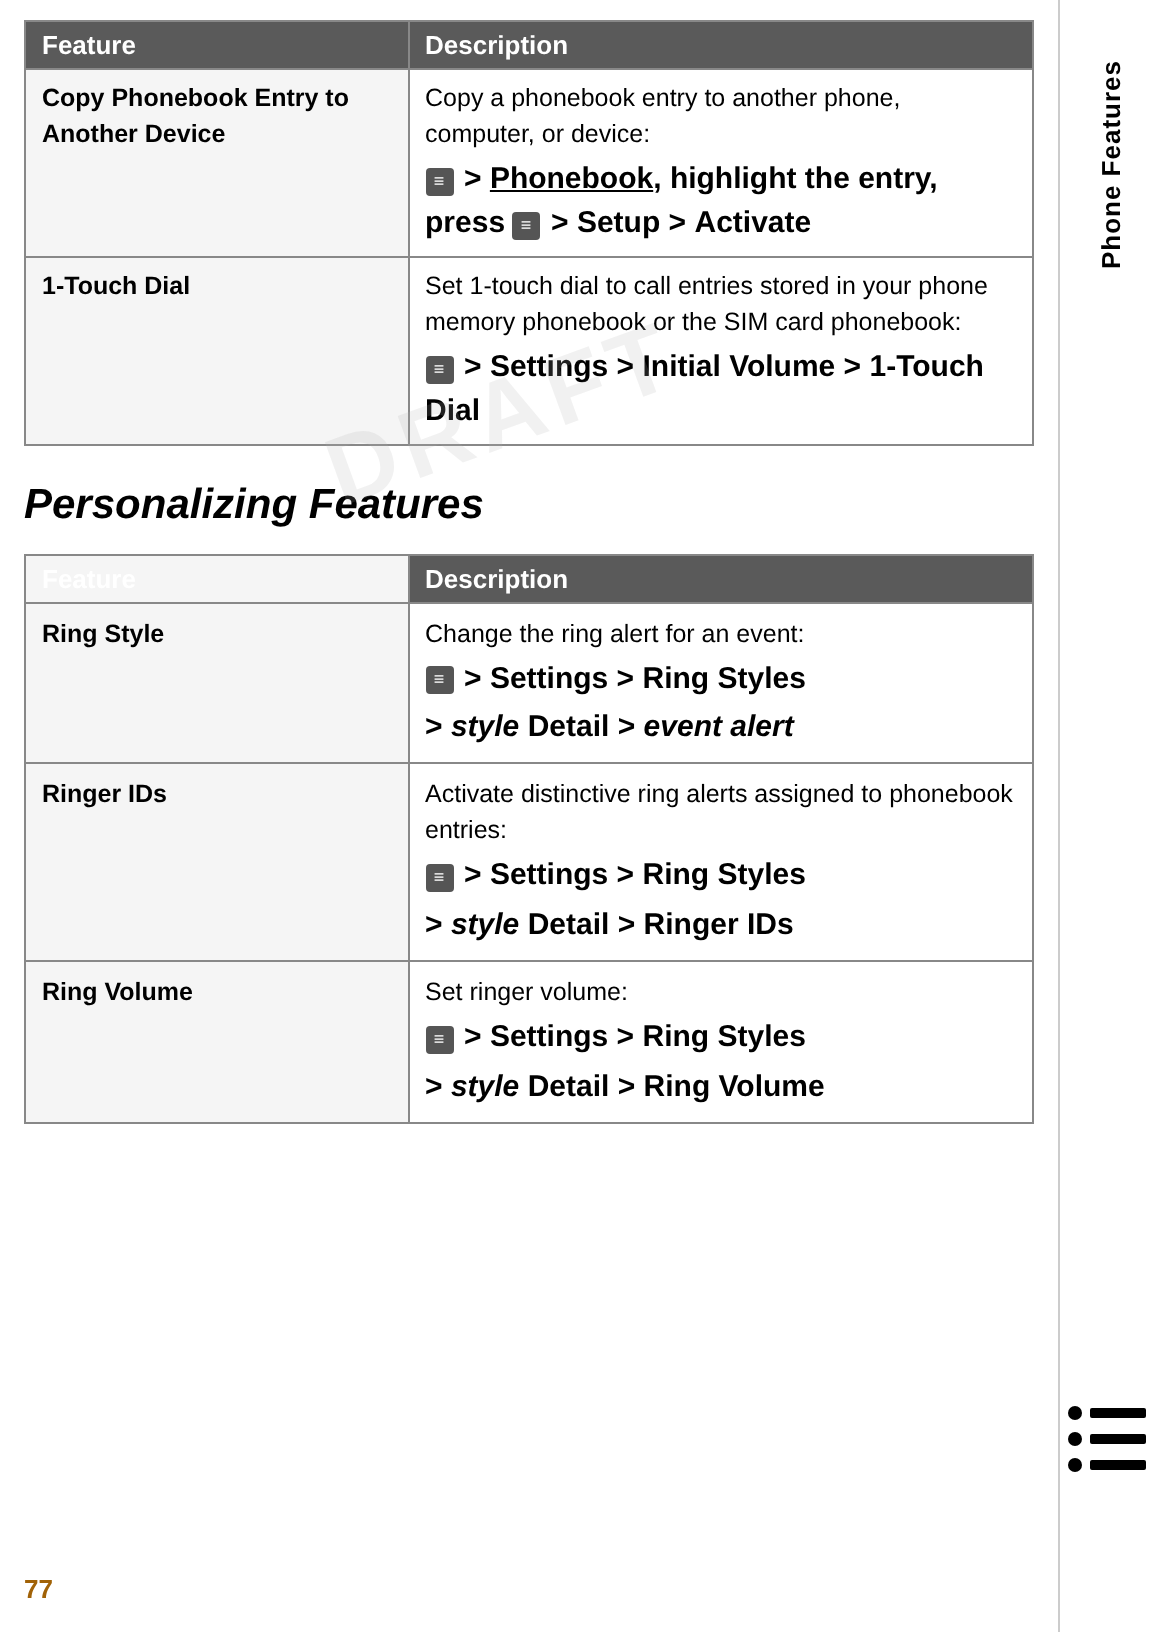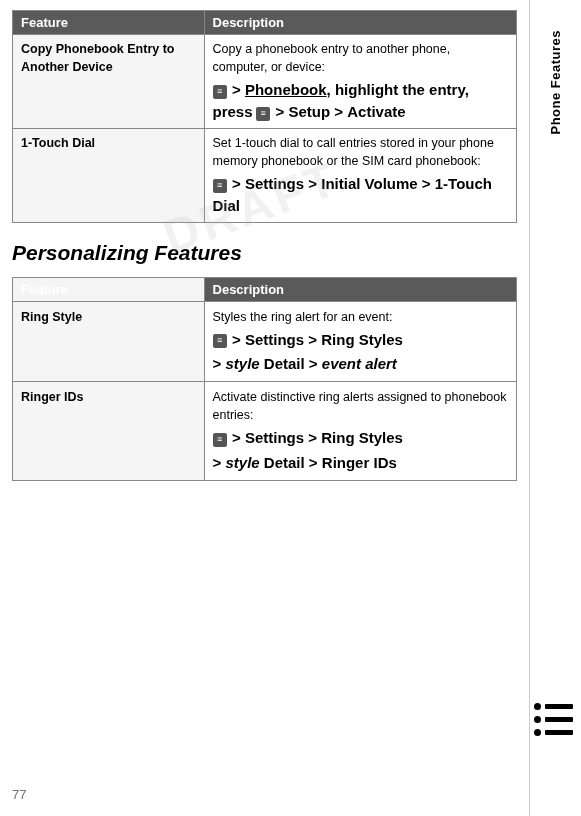--- a/index.html
+++ b/index.html
@@ -191,22 +191,22 @@
     .features-table .desc-col {
       width: 62%;
     }
 
     
     .page-number {
       position: absolute;
       bottom: 10px;
       left: 12px;
       font-size: 13px;
-      font-weight: normal;
-      color: #737373;
+      font-weight: bold;
+      color: #a16207;
     }
 
     
     .draft-mark {
       position: absolute;
       top: 180px;
       left: 160px;
       font-size: 48px;
       color: rgba(180,180,180,0.18);
       font-weight: bold;
@@ -269,21 +269,21 @@
         <tr>
           <th class="feature-col">Feature</th>
           <th class="desc-col">Description</th>
         </tr>
       </thead>
       <tbody>
 
         <tr>
           <td class="feature-col">Ring Style</td>
           <td class="desc-col">
-            <span>Styles the ring alert for an event:</span>
+            <span>Change the ring alert for an event:</span>
             <span class="menu-line">
               <span class="menu-icon"></span>
               <span class="menu-bold">&gt; <b>Settings</b> &gt; <b>Ring Styles</b></span>
             </span>
             <span class="menu-line">
               <span class="menu-bold">&gt; <i>style</i> <b>Detail</b> &gt; <i>event alert</i></span>
             </span>
           </td>
         </tr>
 
@@ -294,20 +294,33 @@
             <span class="menu-line">
               <span class="menu-icon"></span>
               <span class="menu-bold">&gt; <b>Settings</b> &gt; <b>Ring Styles</b></span>
             </span>
             <span class="menu-line">
               <span class="menu-bold">&gt; <i>style</i> <b>Detail</b> &gt; <b>Ringer IDs</b></span>
             </span>
           </td>
         </tr>
 
+        <tr>
+          <td class="feature-col">Ring Volume</td>
+          <td class="desc-col">
+            <span>Set ringer volume:</span>
+            <span class="menu-line">
+              <span class="menu-icon"></span>
+              <span class="menu-bold">&gt; <b>Settings</b> &gt; <b>Ring Styles</b></span>
+            </span>
+            <span class="menu-line">
+              <span class="menu-bold">&gt; <i>style</i> <b>Detail</b> &gt; <b>Ring Volume</b></span>
+            </span>
+          </td>
+        </tr>
 
       </tbody>
     </table>
 
   </div>
 
   <div class="page-number">77</div>
 
   <div class="right-sidebar">
     <span class="phone-features-label">Phone Features</span>

